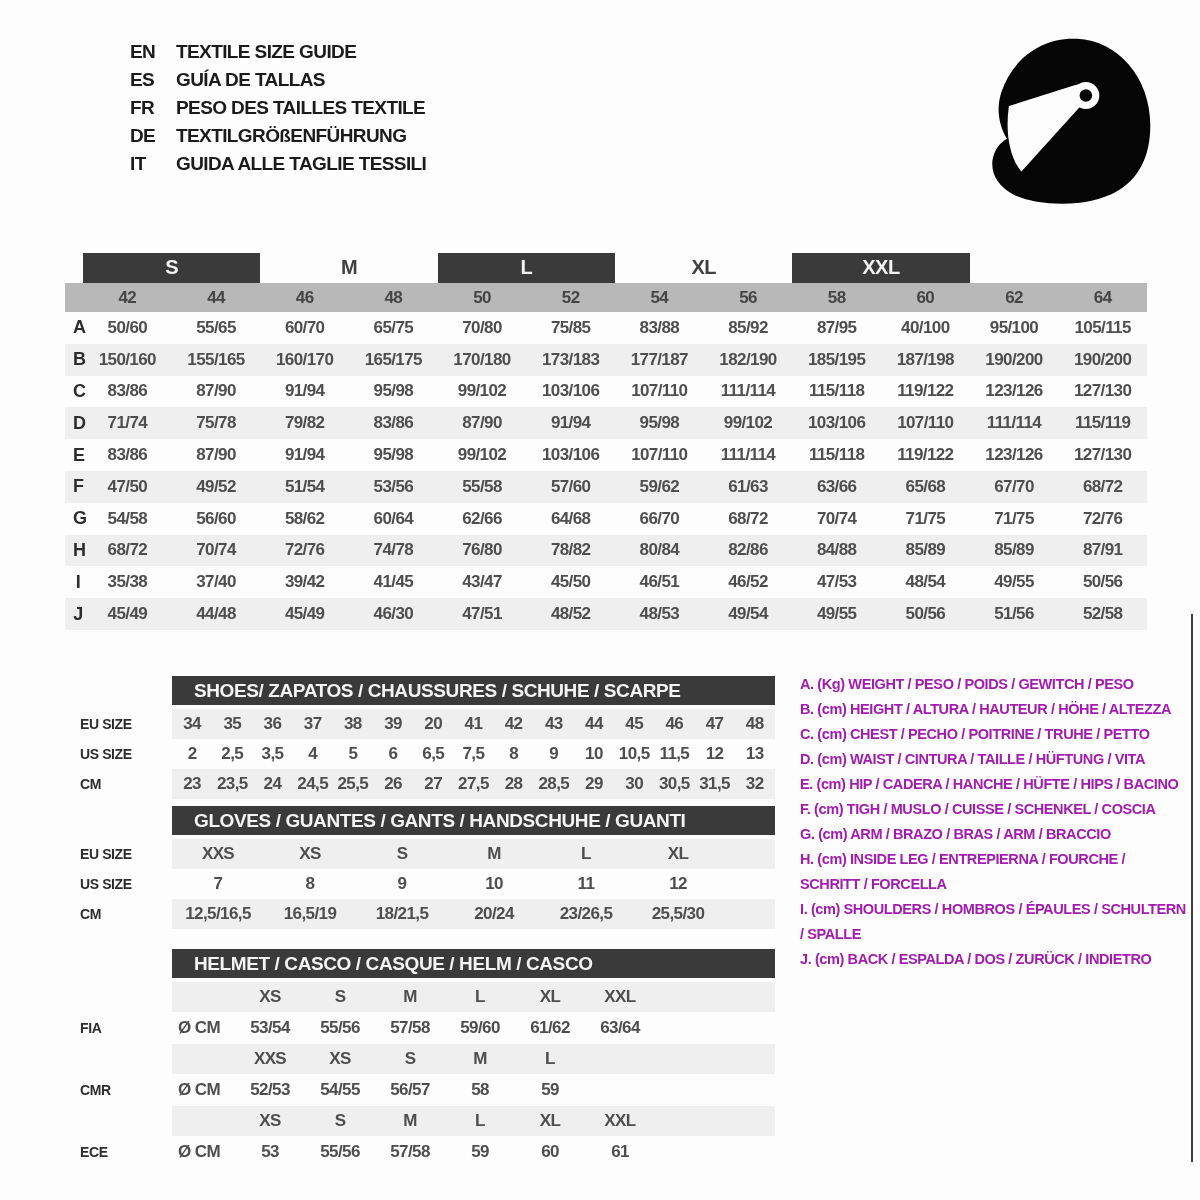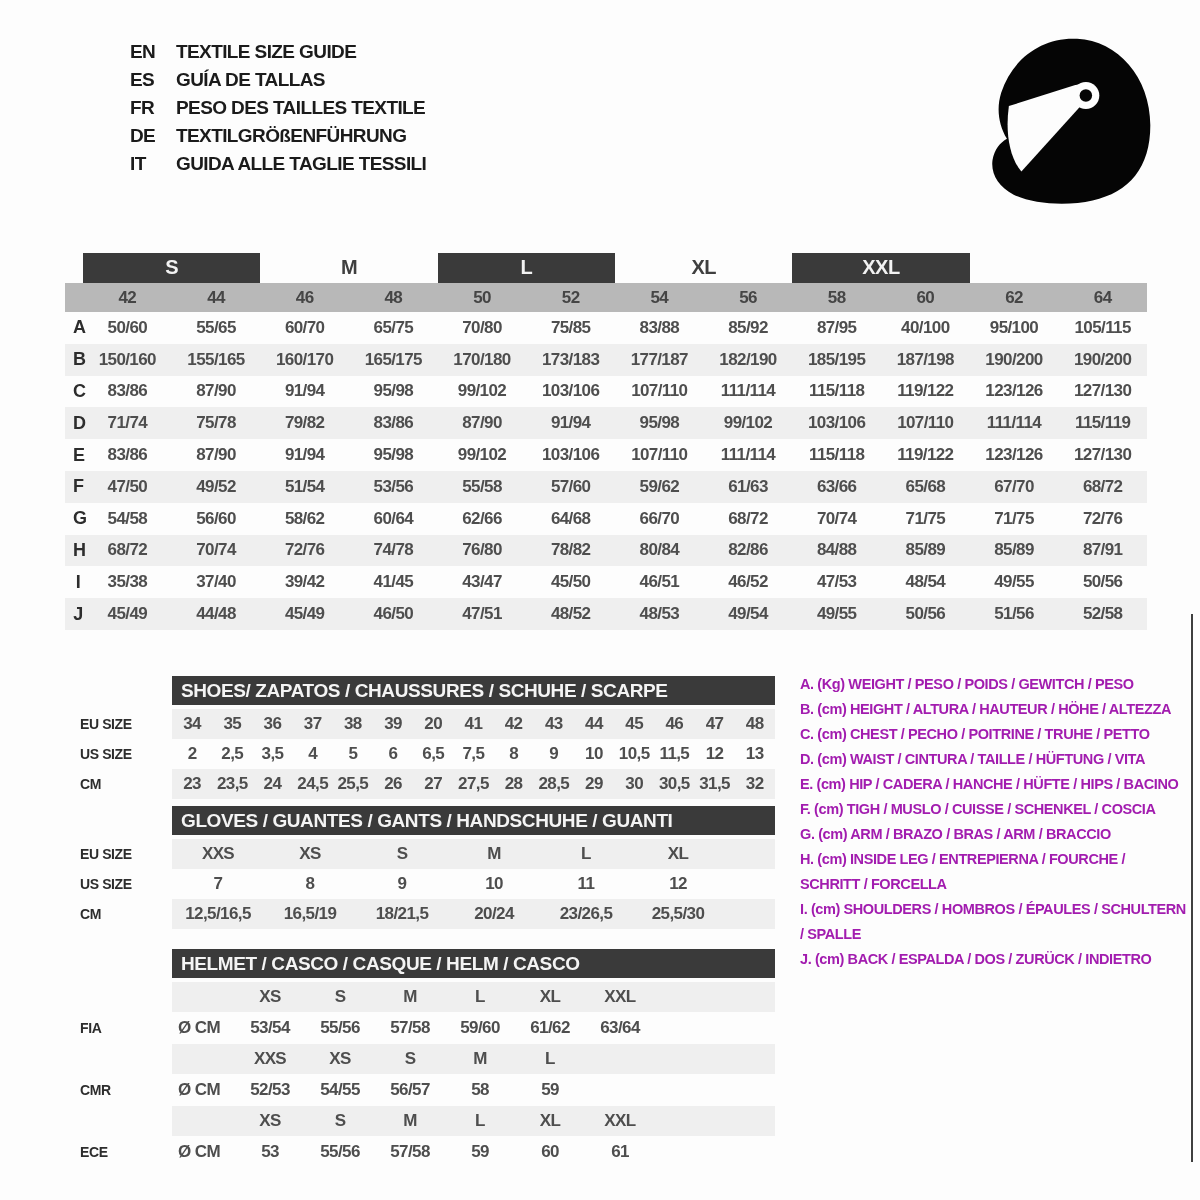--- a/index.html
+++ b/index.html
@@ -29,21 +29,21 @@
   .mt-cell { text-align:center; font-weight:bold; font-size:17px; letter-spacing:-0.6px; color:#4e4e4e; }
   .mt-row { height:31.8px; }
   .mt-row.striped { background:var(--stripe,#efefef); }
   .mt-rowlabel { text-align:center; padding-left:8px; font-weight:bold; font-size:18px;
                  letter-spacing:-0.5px; color:#2d2d2d; }
 
   
   .sub-table { position:absolute; left:65px; width:710px; }
   .st-bar { margin-left:107px; width:603px; height:29px; box-sizing:border-box;
             background:var(--dark-bar,#3a3a3a); color:#f4f4f4; font-weight:bold; font-size:19px;
-            letter-spacing:-0.4px; display:flex; align-items:center; padding-left:9px; }
+            letter-spacing:-0.4px; display:flex; align-items:center; padding-left:22px; }
   .st-gap { height:4px; }
   .st-row { display:flex; align-items:stretch; height:30px; }
   .st-row.tall { height:32px; }
   .st-label { width:107px; flex:none; box-sizing:border-box; padding-left:15px; display:flex;
               align-items:center; font-weight:bold; font-size:14px; letter-spacing:-0.4px; color:#2d2d2d; }
   .st-cells { width:603px; flex:none; display:flex; align-items:center; }
   .st-row.striped .st-cells { background:var(--stripe,#efefef); }
   .st-cell { flex:none; text-align:center; font-weight:bold; font-size:17px;
              letter-spacing:-0.6px; color:#4e4e4e; }
   .shoes .st-cell { width:40.2px; }
@@ -265,21 +265,21 @@
           <div class="mt-cell">47/53</div>
           <div class="mt-cell">48/54</div>
           <div class="mt-cell">49/55</div>
           <div class="mt-cell">50/56</div>
         </div>
         <div class="mt-grid mt-row striped">
           <div class="mt-rowlabel">J</div>
           <div class="mt-cell">45/49</div>
           <div class="mt-cell">44/48</div>
           <div class="mt-cell">45/49</div>
-          <div class="mt-cell">46/50</div>
+          <div class="mt-cell">46/30</div>
           <div class="mt-cell">47/51</div>
           <div class="mt-cell">48/52</div>
           <div class="mt-cell">48/53</div>
           <div class="mt-cell">49/54</div>
           <div class="mt-cell">49/55</div>
           <div class="mt-cell">50/56</div>
           <div class="mt-cell">51/56</div>
           <div class="mt-cell">52/58</div>
         </div>
       </div>

